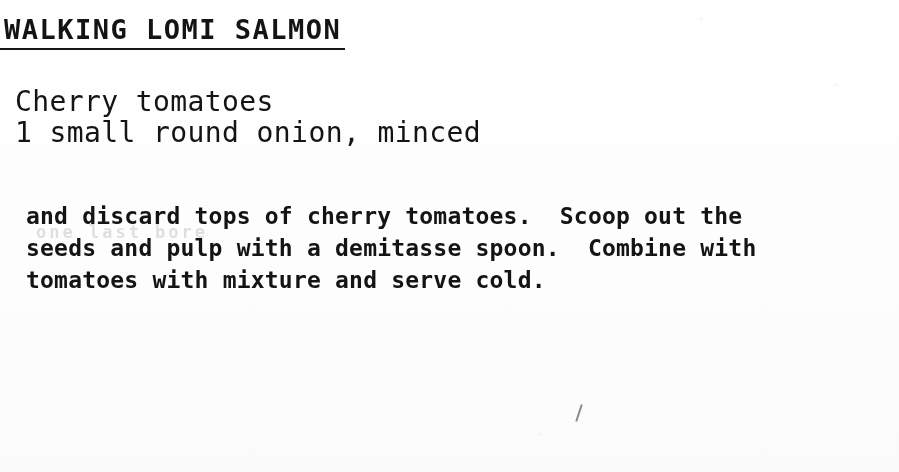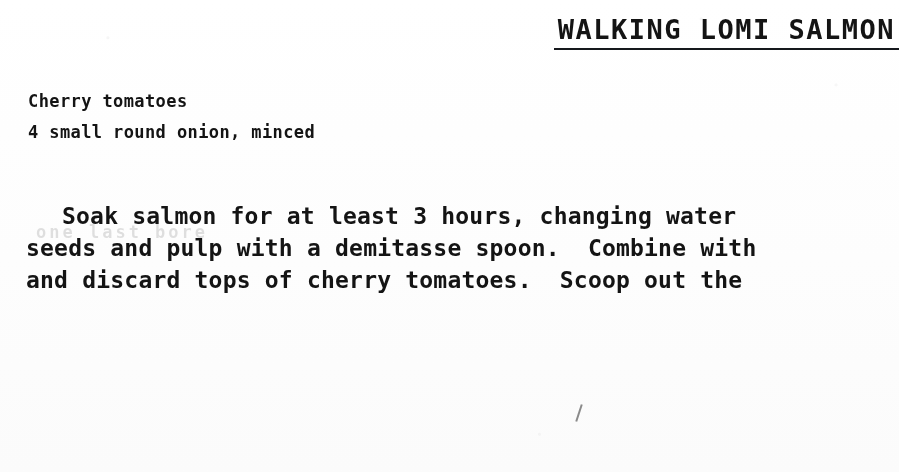--- a/index.html
+++ b/index.html
@@ -29,38 +29,38 @@
     pointer-events: none;
   }
   .sheet {
     position: relative;
     width: 899px;
     height: 472px;
     box-sizing: border-box;
     padding: 0;
   }
   .title {
-    text-align: right;
+    text-align: left;
     font-family: "DejaVu Sans Mono", monospace;
     font-weight: 700;
     font-size: 27px;
     letter-spacing: 1.5px;
     margin: 14px 0 0 0;
     padding-bottom: 2px;
     display: block;
   }
   .title-inner {
     display: inline-block;
     border-bottom: 2px solid #15181c;
     padding: 0 4px 3px 4px;
   }
   .ingredients {
-    margin: 34px 0 0 28px;
-    font-size: 17px;
-    font-weight: 700;
+    margin: 34px 0 0 15px;
+    font-size: 28px;
+    font-weight: 400;
     line-height: 31px;
     letter-spacing: 0.4px;
   }
   .ingredients div {
     white-space: pre;
   }
   
   .ghost {
     position: absolute;
     left: 36px;
@@ -106,24 +106,24 @@
 <div class="sheet">
 
   <div class="title">
     <span class="title-inner">WALKING LOMI SALMON</span>
   </div>
 
   <div class="ghost">one last bore</div>
 
   <div class="ingredients">
     <div>Cherry tomatoes</div>
-    <div>4 small round onion, minced</div>
+    <div>1 small round onion, minced</div>
   </div>
 
   <div class="method">
-    <div><span class="indent"></span><span>Soak salmon for at least 3 hours, changing water</span></div>
+    <div>and discard tops of cherry tomatoes.  Scoop out the</div>
     <div>seeds and pulp with a demitasse spoon.  Combine with</div>
-    <div>and discard tops of cherry tomatoes.  Scoop out the</div>
+    <div>tomatoes with mixture and serve cold.</div>
   </div>
 
   <div class="stray-mark"></div>
 
 </div>
 
 </body></html>

